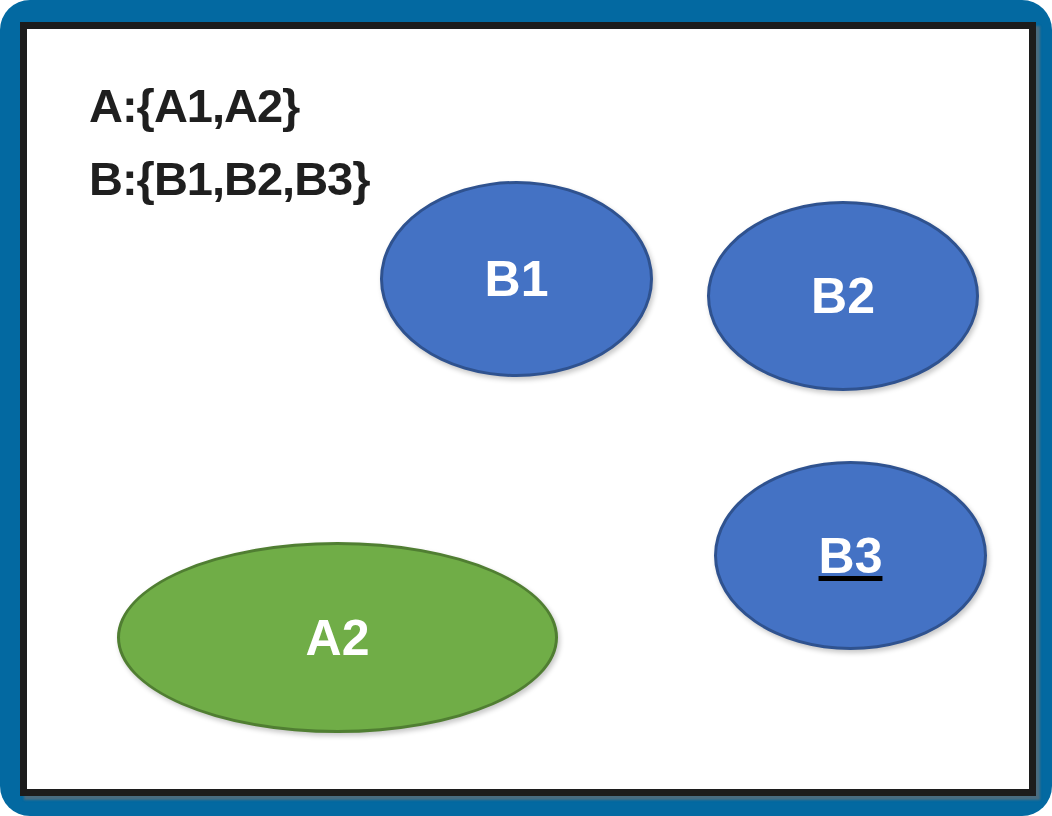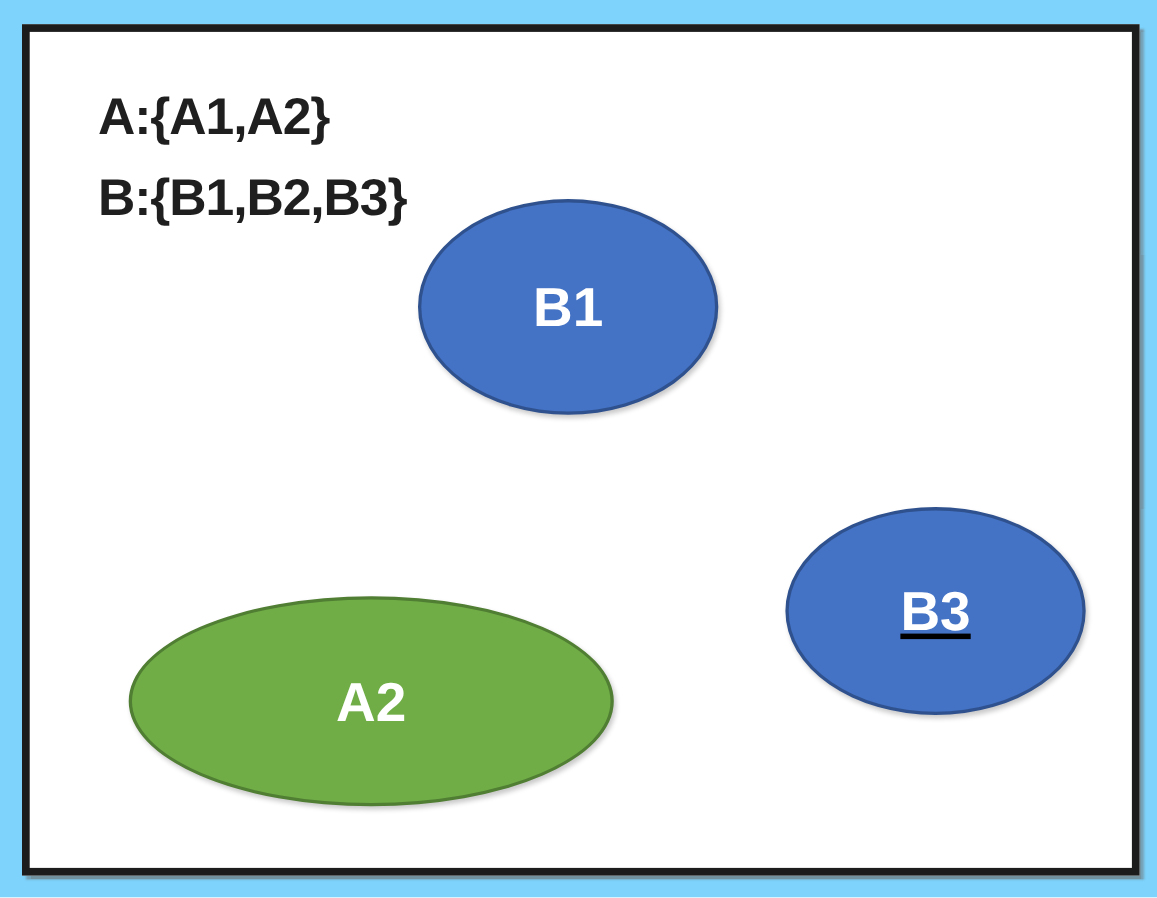--- a/index.html
+++ b/index.html
@@ -4,23 +4,24 @@
 <style>
   html, body {
     margin: 0;
     padding: 0;
     background: #ffffff;
   }
   .canvas {
     position: relative;
     width: 1052px;
     height: 816px;
-    background: #7dd3fc;
+    background: #0369a1;
     overflow: hidden;
     font-family: "Liberation Sans", sans-serif;
+    border-radius: 30px;
   }
   .frame {
     position: absolute;
     left: 20px;
     top: 22px;
     width: 1016px;
     height: 774px;
     box-sizing: border-box;
     border: 7px solid #1c1c1c;
     background: #ffffff;
@@ -71,20 +72,23 @@
       <span class="legend-line">A:{A1,A2}</span>
       <span class="legend-line">B:{B1,B2,B3}</span>
     </div>
 
   </div>
 
   <div class="ellipse ellipse-b1" style="background: rgb(68, 114, 196); border-color: rgb(47, 82, 143);">
     <span class="ellipse-label">B1</span>
   </div>
 
+  <div class="ellipse ellipse-b2" style="background: rgb(68, 114, 196); border-color: rgb(47, 82, 143);">
+    <span class="ellipse-label">B2</span>
+  </div>
 
 
   <div class="ellipse ellipse-b3" style="background: rgb(68, 114, 196); border-color: rgb(47, 82, 143);">
     <span class="ellipse-label">B3</span>
   </div>
 
   <div class="ellipse ellipse-a2" style="background: rgb(112, 173, 71); border-color: rgb(80, 126, 50); text-align: center;">
     <span class="ellipse-label">A2</span>
   </div>
 </div>

